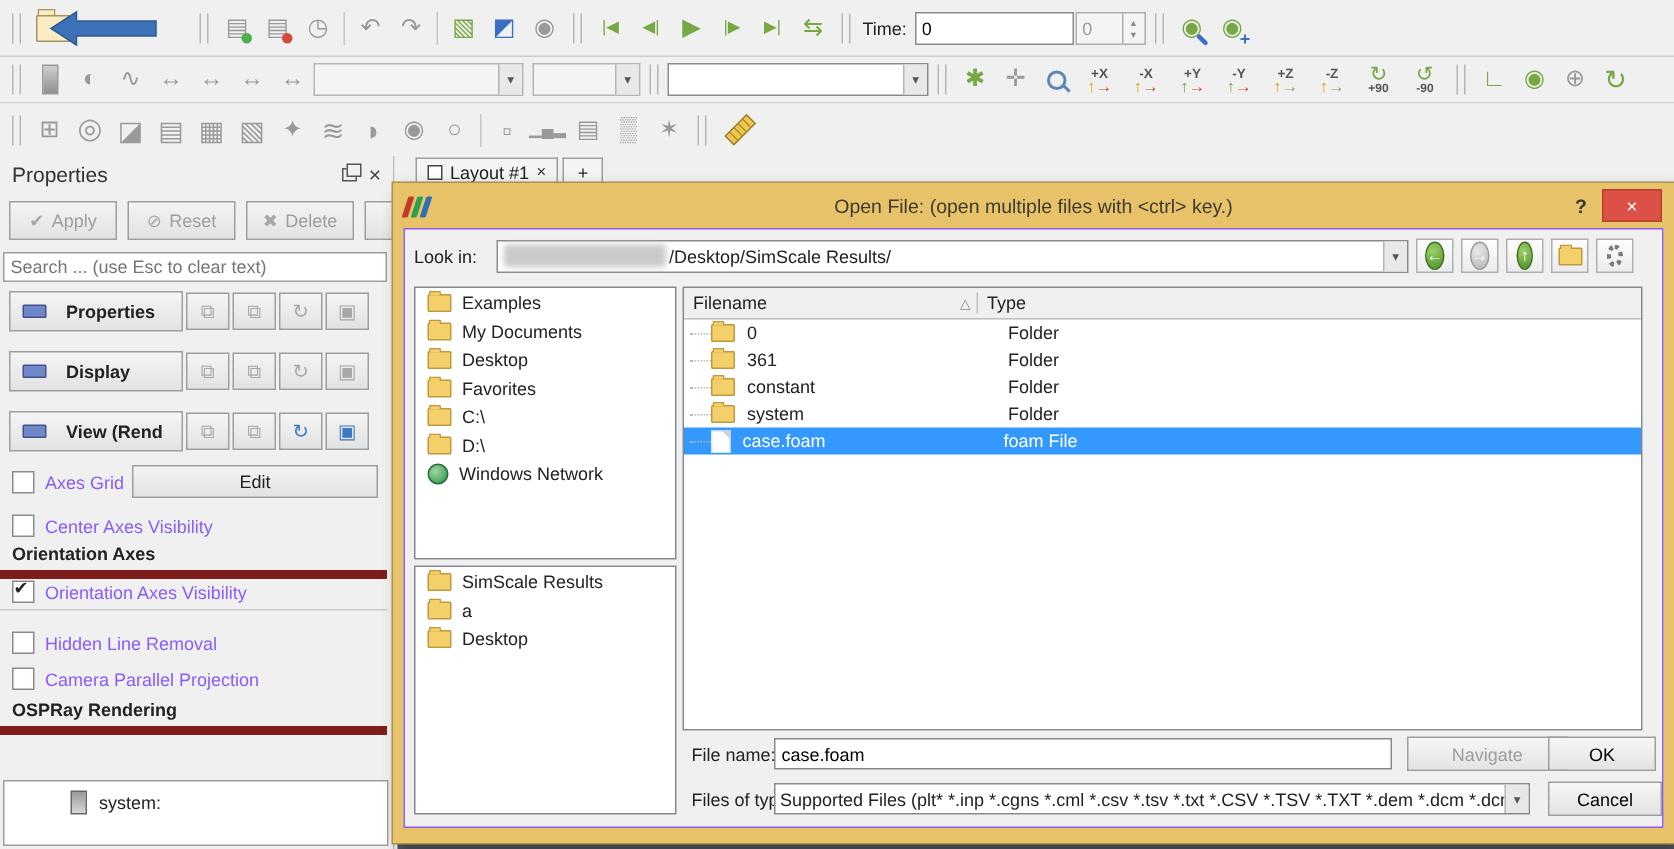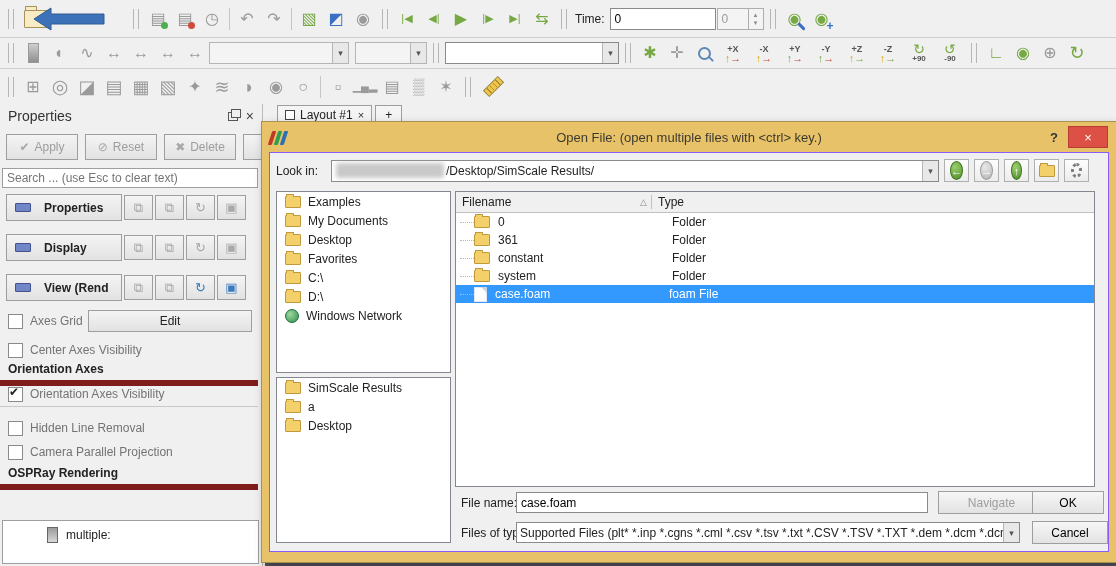--- a/index.html
+++ b/index.html
@@ -71,21 +71,21 @@
   #applyrow .btn.sliver{width:22px}
   #searchrow{position:absolute;left:2px;top:64px;right:4px}
   #searchrow input{width:100%;box-sizing:border-box;height:20px;border:1px solid #9e9e9e;padding:0 4px;
       font:12px "Liberation Sans",sans-serif;color:#8a8a8a;background:#fff}
   .secrow{position:absolute;left:6px;display:flex;gap:2px;align-items:center}
   .secbtn{width:116px;height:27px;justify-content:flex-start;padding-left:8px;font-weight:bold}
   .eqico{width:14px;height:7px;background:#6f86c9;border:1px solid #44518a;border-radius:1px;margin-right:8px}
   .mini{width:29px;height:25px}
   .mini .bic{font-size:13px}
   .mini .bic.blue{color:#3a7abf}
-  .chkrow{position:absolute;left:8px;display:flex;align-items:flex-start;gap:7px;color:#737373}
+  .chkrow{position:absolute;left:8px;display:flex;align-items:center;gap:7px;color:#8b5cf6}
   .cbox{width:13px;height:13px;background:#fff;border:1px solid #8a8a8a;position:relative;flex:none}
   .checked .cbox::before{content:"✔";position:absolute;left:0px;top:-3px;font-size:12px;color:#222}
   .ghead{position:absolute;left:0;right:4px;font-weight:bold;padding:2px 8px 4px;border-bottom:6px solid #7f1d1d;color:#222}
   #editbtn{position:absolute;left:88px;top:206px;width:164px;height:22px}
   #pipehead{position:absolute;left:0;right:0;top:390px;height:24px;display:flex;align-items:center;
       padding:0 8px;font-size:14px;color:#333}
   #pipebox{position:absolute;left:2px;right:3px;top:416px;bottom:2px;background:#fff;border:1px solid #9e9e9e}
   .srvico{display:inline-block;width:9px;height:14px;background:linear-gradient(#9a9a9a,#d8d8d8);border:1px solid #666;flex:none}
   #builtin{display:flex;align-items:center;gap:8px;padding:6px 0 0 44px}
   
@@ -484,21 +484,21 @@
       </div>
     <div class="chkrow" style="top:341px">
       <span class="cbox"></span>
       <span>Camera Parallel Projection</span>
       </div>
     <div class="ghead" style="top:360px">OSPRay Rendering</div>
 
     <div id="pipebox">
       <div id="builtin">
         <span class="srvico"></span>
-        <span>multiple:</span>
+        <span>system:</span>
       </div>
     </div>
   </div>
 
   <div id="tabbar">
     <span class="tab">
       <span class="sq"></span>
       <span>Layout #1</span>
       <span class="x">×</span>
       </span>

